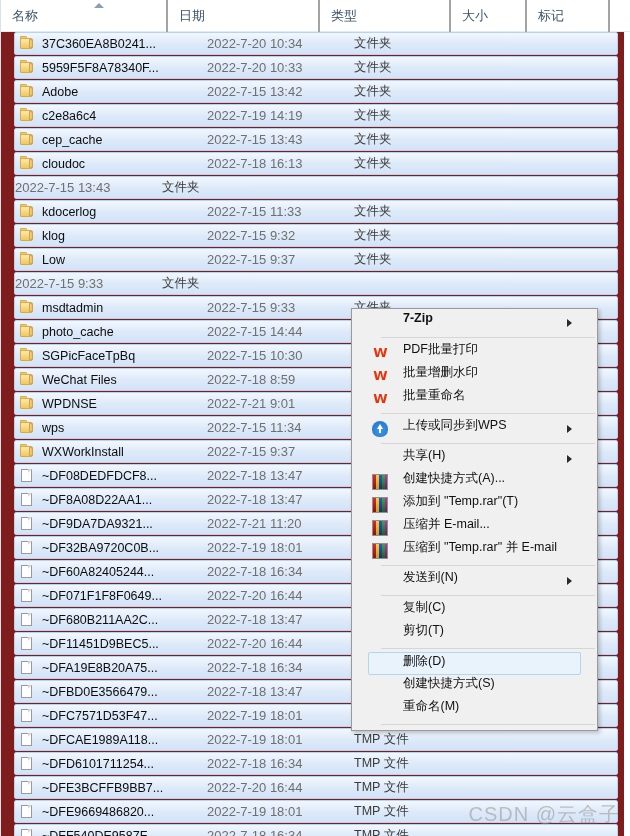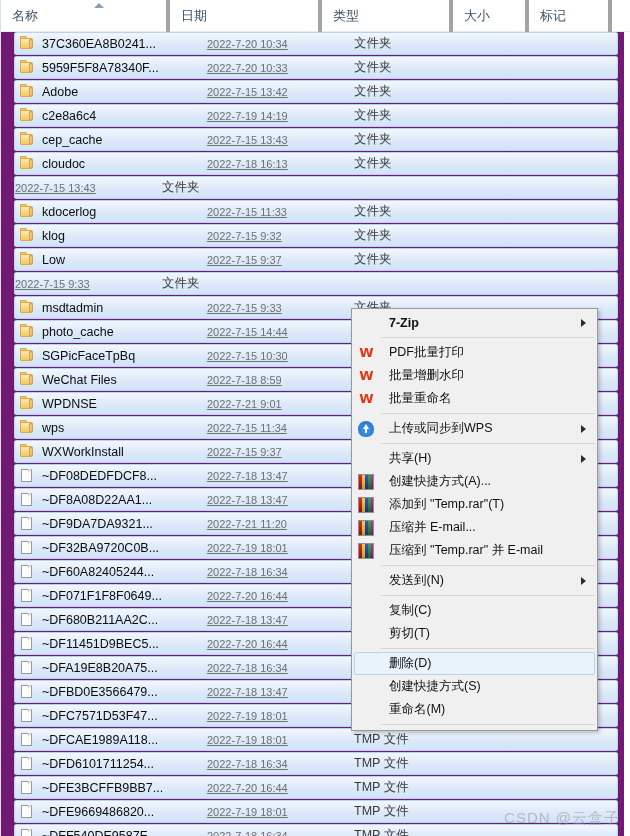--- a/index.html
+++ b/index.html
@@ -8,35 +8,35 @@
     background:#ffffff;
     font-family:"Liberation Sans","DejaVu Sans",sans-serif;
     font-size:12.5px;
     color:#1f1f1f;
     overflow:hidden;
     position:relative;
     -webkit-font-smoothing:antialiased;
   }
   .explorer{
     position:absolute;left:0;top:0;width:624px;height:836px;
-    background:#701a75;
+    background:#7f1d1d;
     box-sizing:border-box;
     border-left:1px solid #d9e2ec;
   }
   
   .header-row{
     position:absolute;left:0;top:0;width:630px;height:32px;
     background:#ffffff;
     border-bottom:1px solid #e3ecf4;
     box-sizing:border-box;
   }
   .hcell{
     position:absolute;top:0;height:32px;
     box-sizing:border-box;
-    border-left:4px solid #a3a3a3;
+    border-left:2px solid #a3a3a3;
     color:#3a526b;
     font-size:13px;
     display:flex;align-items:center;
   }
   .hcell span.htxt{padding-left:11px;}
   .hcell:first-child{border-left:none;}
   .sort-arrow{
     position:absolute;left:93px;top:3px;
     width:0;height:0;
     border-left:5px solid transparent;
@@ -62,22 +62,22 @@
   }
   .row .c-name{
     width:183px;flex:0 0 183px;
     display:flex;align-items:center;
     padding-left:4px;
     box-sizing:border-box;
     overflow:hidden;white-space:nowrap;
   }
   .row .c-date{
     width:138px;flex:0 0 138px;
-    color:#6f6f6f;font-size:11px;
-    white-space:nowrap;overflow:hidden;text-decoration:underline;
+    color:#6f6f6f;font-size:13px;
+    white-space:nowrap;overflow:hidden;
   }
   .row .c-type{
     width:128px;flex:0 0 128px;
     color:#3b3b3b;font-size:12.5px;
     white-space:nowrap;overflow:hidden;
   }
   .row .c-size{
     width:88px;flex:0 0 88px;
     color:#3b3b3b;font-size:12.5px;
     text-align:right;padding-right:24px;
@@ -139,23 +139,23 @@
     z-index:50;
   }
   .ctx::before{
     content:"";
     position:absolute;left:0;top:0;bottom:0;width:27px;
     background:#f0f0f0;
   }
   .mi{
     position:relative;
     height:23px;
-    display:flex;align-items:center;
+    display:flex;
     padding-left:27px;
-    margin:0 2px;
+    margin:0 16px;
     box-sizing:border-box;
     font-size:12.5px;
     color:#101010;
     white-space:nowrap;
   }
   .mi.bold{font-weight:bold;}
   .mi.hl{
     background:#e9f3fc;
     border:1px solid #b6d4ee;
     border-radius:2px;
@@ -212,21 +212,21 @@
     overflow:hidden;
   }
   .mico.rar i{display:block;height:100%;}
   .mico.rar i:nth-child(1){width:3px;background:linear-gradient(to bottom,#d92b2b 0%,#8e1111 100%);}
   .mico.rar i:nth-child(2){width:3px;background:linear-gradient(to bottom,#f3d03a 0%,#caa015 100%);}
   .mico.rar i:nth-child(3){width:3px;background:linear-gradient(to bottom,#2f57c9 0%,#16307e 100%);}
   .mico.rar i:nth-child(4){width:3px;background:linear-gradient(to bottom,#35a845 0%,#16661f 100%);}
   .mico.rar i:nth-child(5){width:2px;background:linear-gradient(to bottom,#c32fb2 0%,#751570 100%);}
   .watermark{
     position:absolute;right:4px;bottom:8px;
-    font-size:15px;
+    font-size:20px;
     color:rgba(150,150,150,0.55);
     letter-spacing:1px;
     z-index:60;
     pointer-events:none;
     white-space:nowrap;
     text-align:right;
   }
 </style>
 </head>
 <body>

